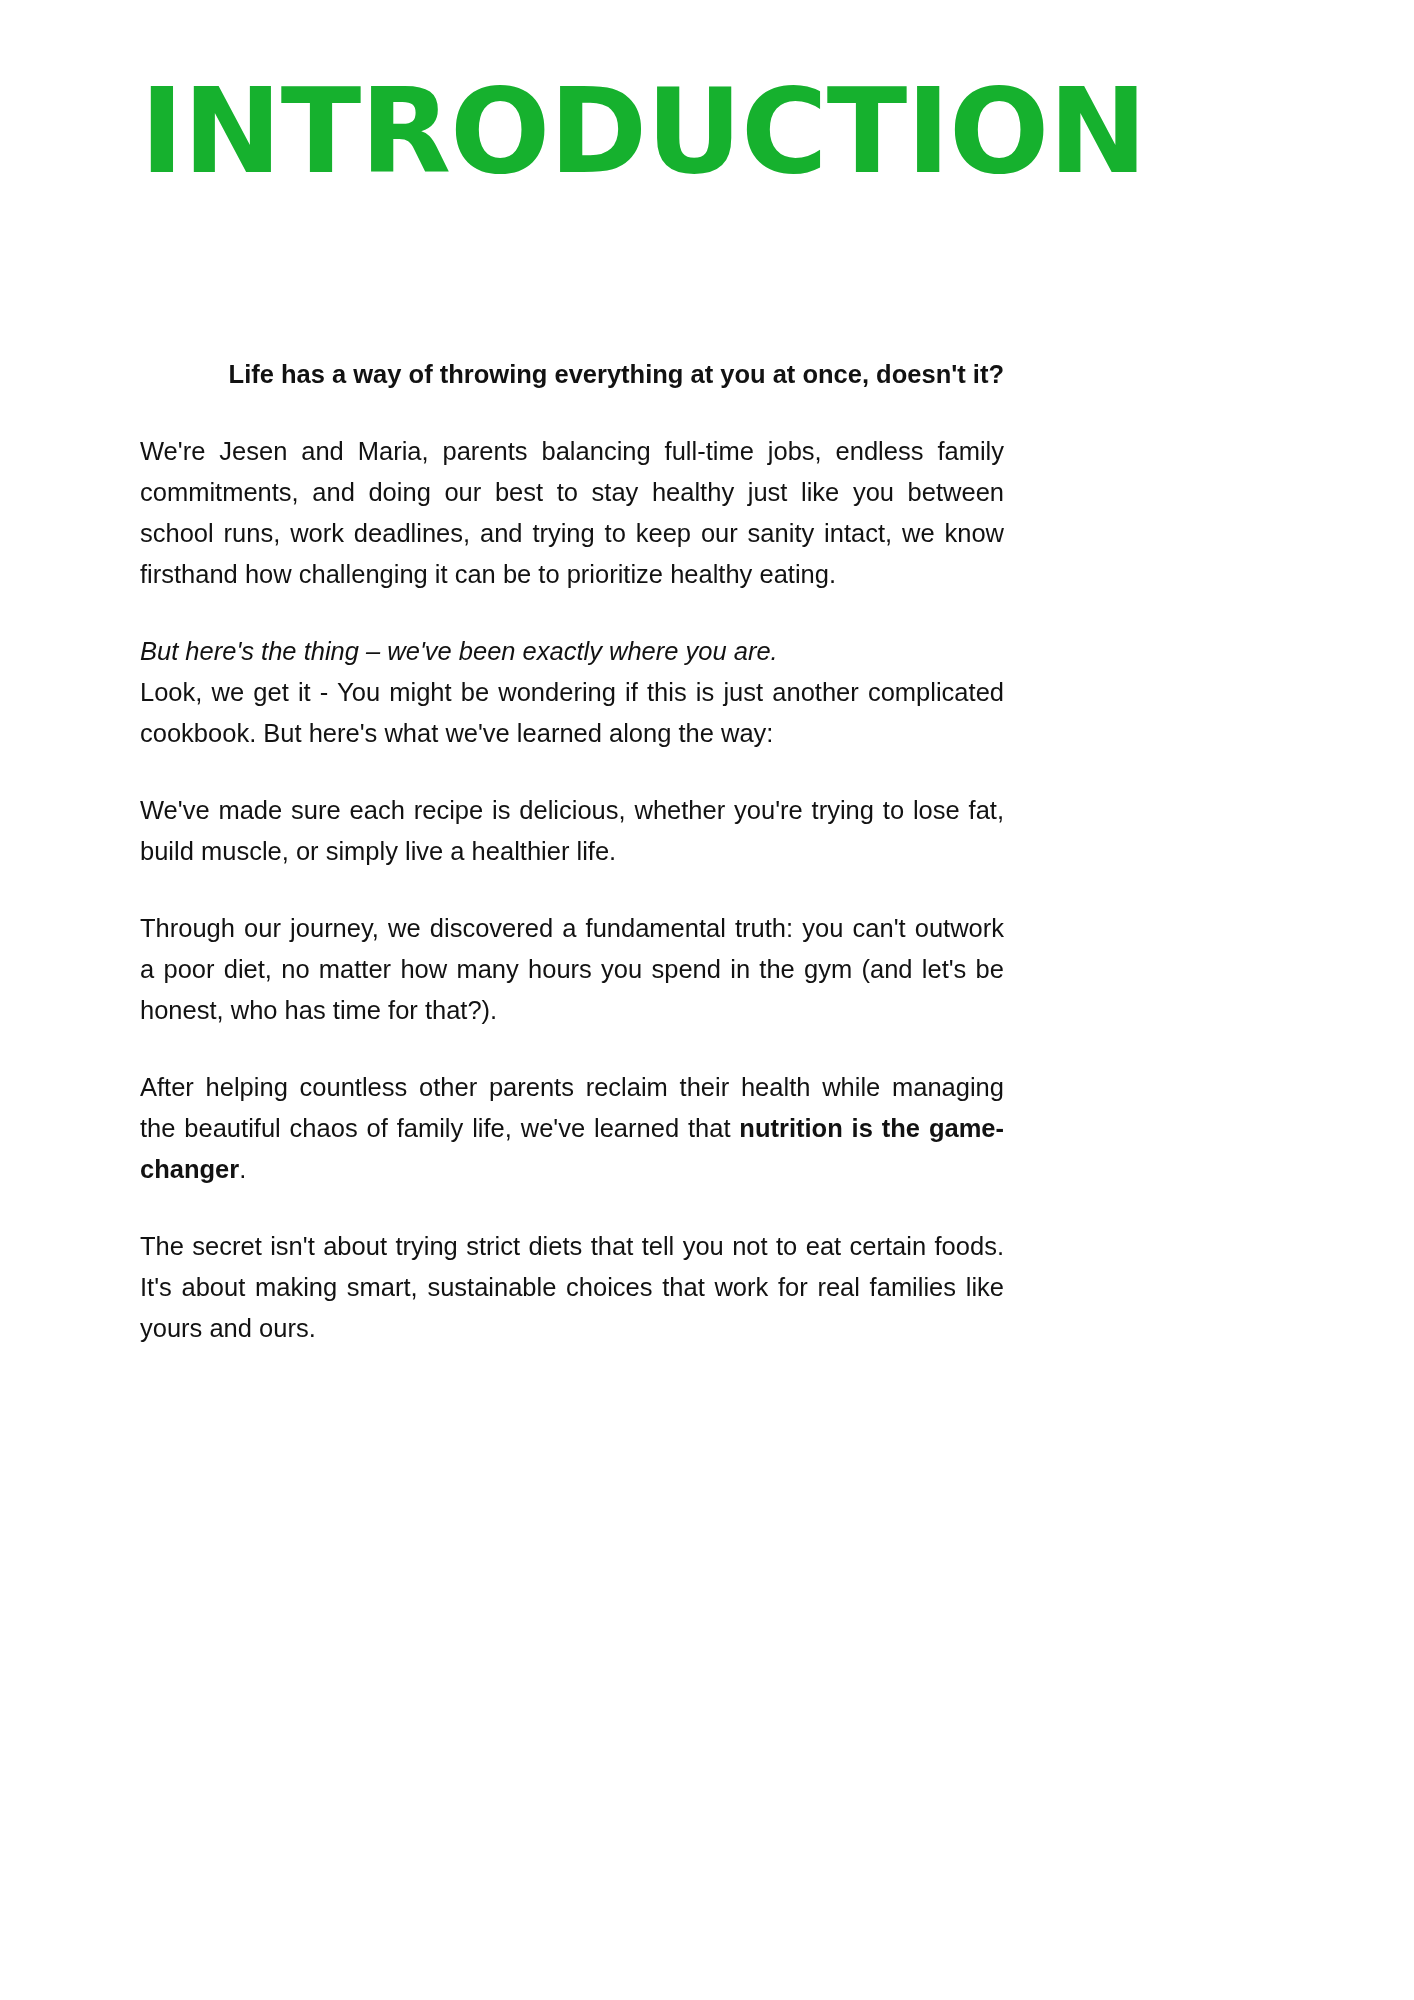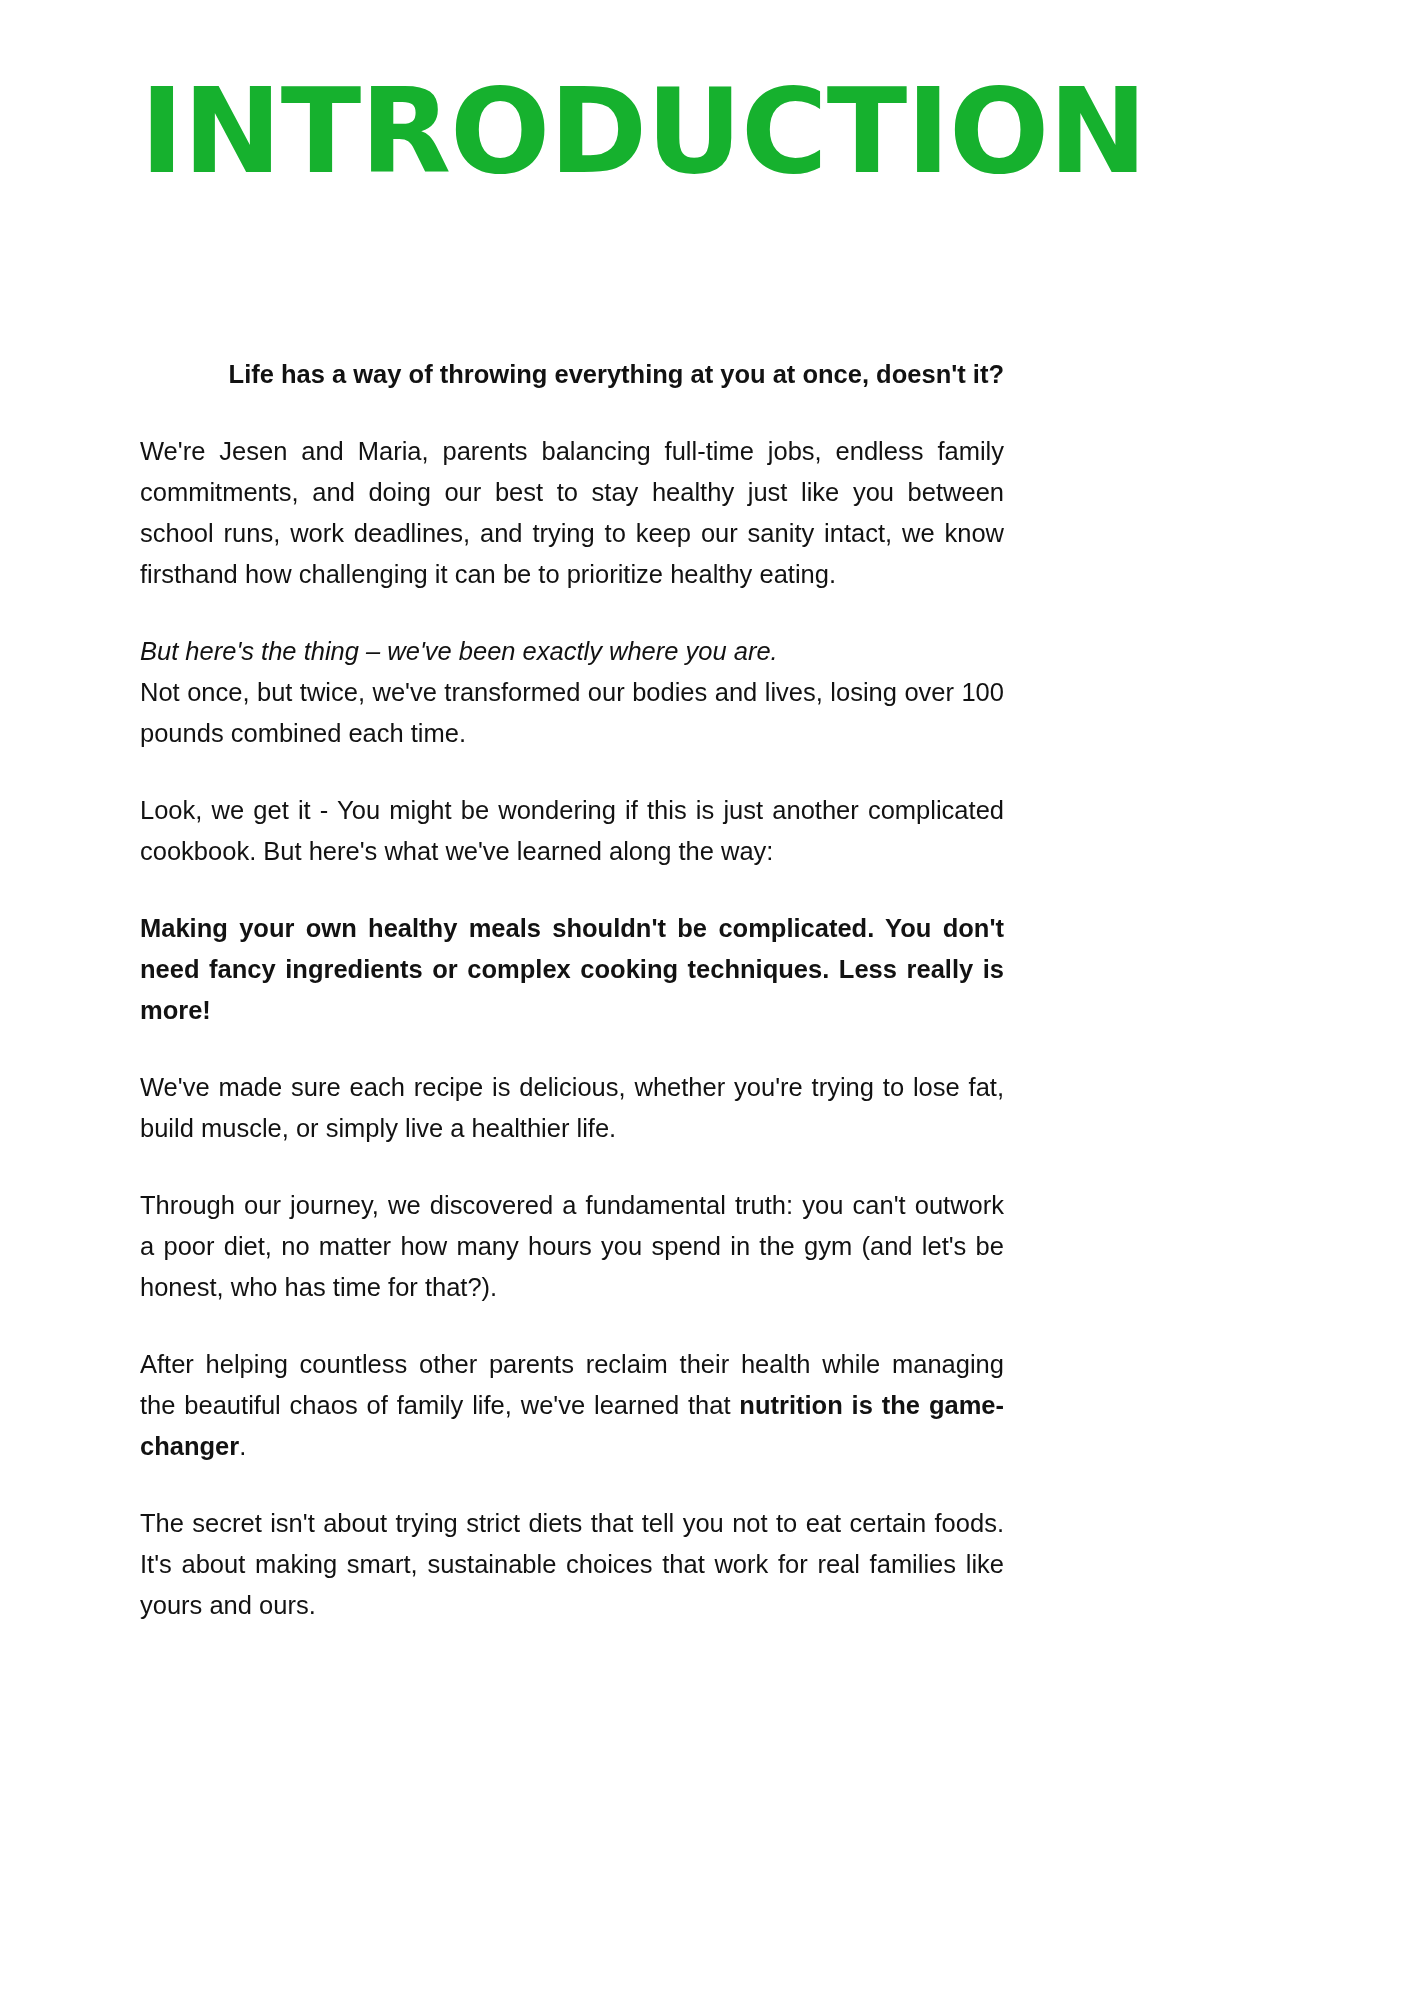--- a/index.html
+++ b/index.html
@@ -67,26 +67,24 @@
   <h1 class="doc-title">INTRODUCTION</h1>
 
   <div class="body-area">
 
     <p class="para bold">Life has a way of throwing everything at you at once, doesn't it?</p>
 
     <p class="para">We're Jesen and Maria, parents balancing full-time jobs, endless family commitments, and doing our best to stay healthy just like you between school runs, work deadlines, and trying to keep our sanity intact, we know firsthand how challenging it can be to prioritize healthy eating.</p>
 
     <div>
       <p class="para last-line-natural" style="margin-bottom:0;font-style:italic;">But here's the thing – we've been exactly where you are.</p>
-      <p class="para">Not once, but twice, we've transformed our bodies and lives, losing over 100 pounds combined each time.</p>
     </div>
 
     <p class="para">Look, we get it - You might be wondering if this is just another complicated cookbook. But here's what we've learned along the way:</p>
 
-    <p class="para bold-justify">Making your own healthy meals shouldn't be complicated. You don't need fancy ingredients or complex cooking techniques. Less really is more!</p>
 
 
     <p class="para">We've made sure each recipe is delicious, whether you're trying to lose fat, build muscle, or simply live a healthier life.</p>
 
     <p class="para">Through our journey, we discovered a fundamental truth: you can't outwork a poor diet, no matter how many hours you spend in the gym (and let's be honest, who has time for that?).</p>
 
     <p class="para"><span>After helping countless other parents reclaim their health while managing the beautiful chaos of family life, we've learned that </span><span class="inline-bold">nutrition is the game-changer</span><span>.</span></p>
 
     <p class="para">The secret isn't about trying strict diets that tell you not to eat certain foods. It's about making smart, sustainable choices that work for real families like yours and ours.</p>
 

